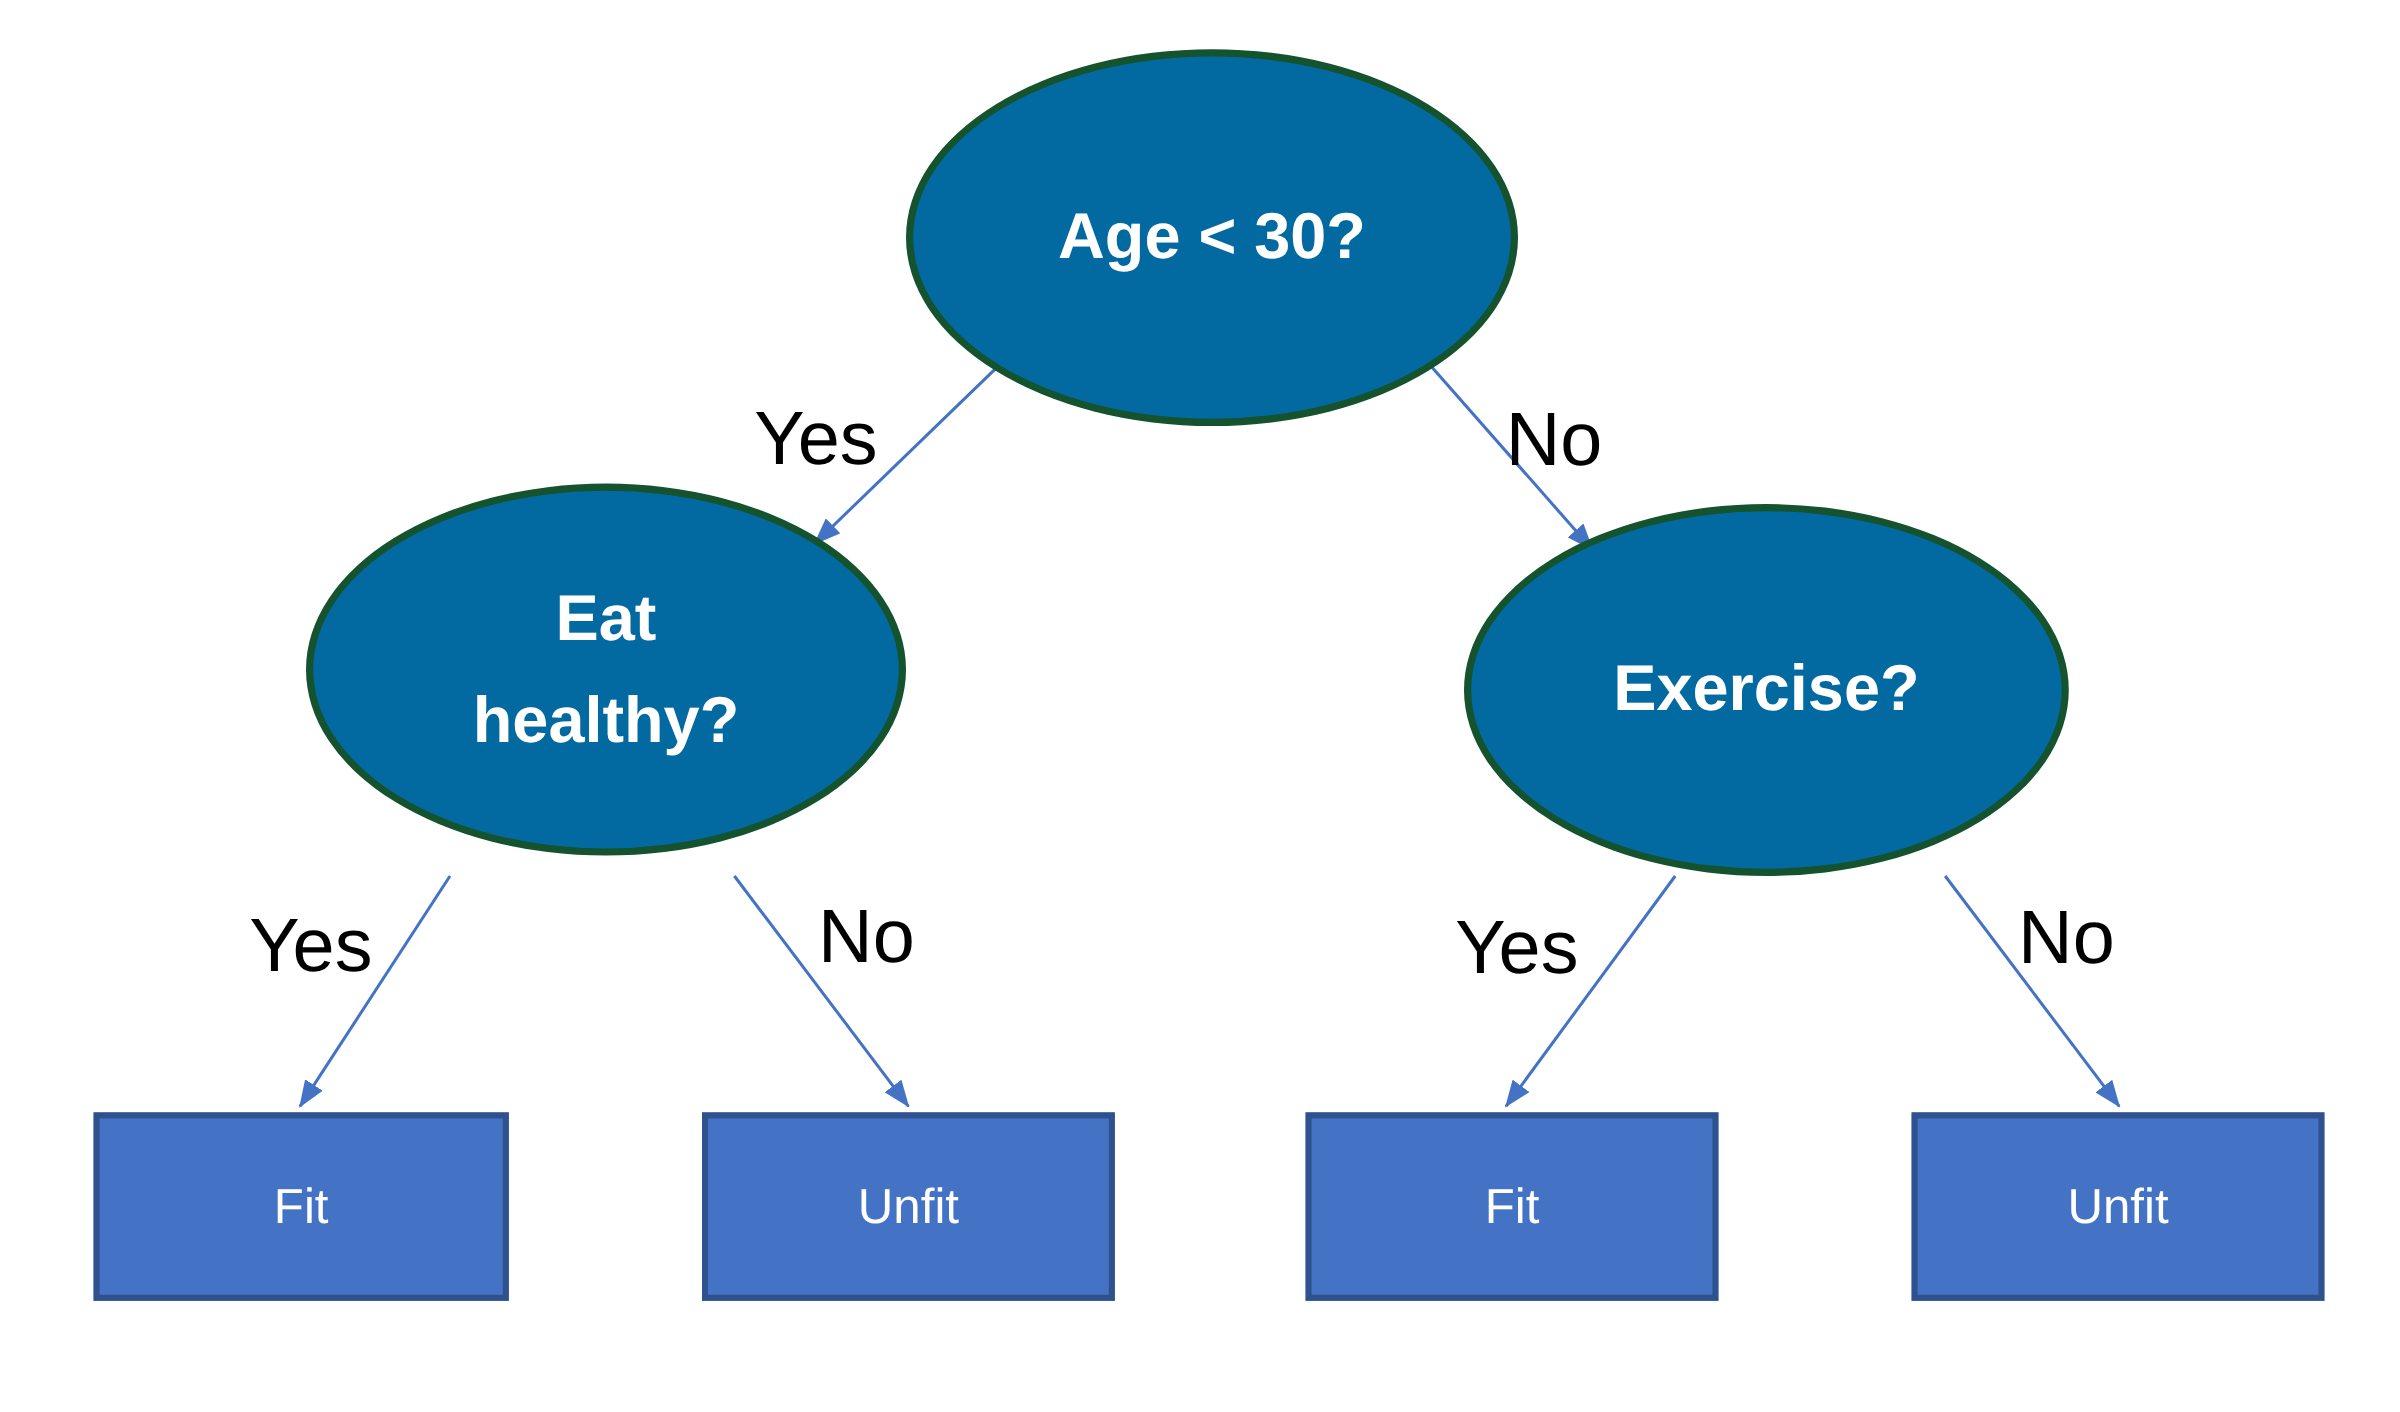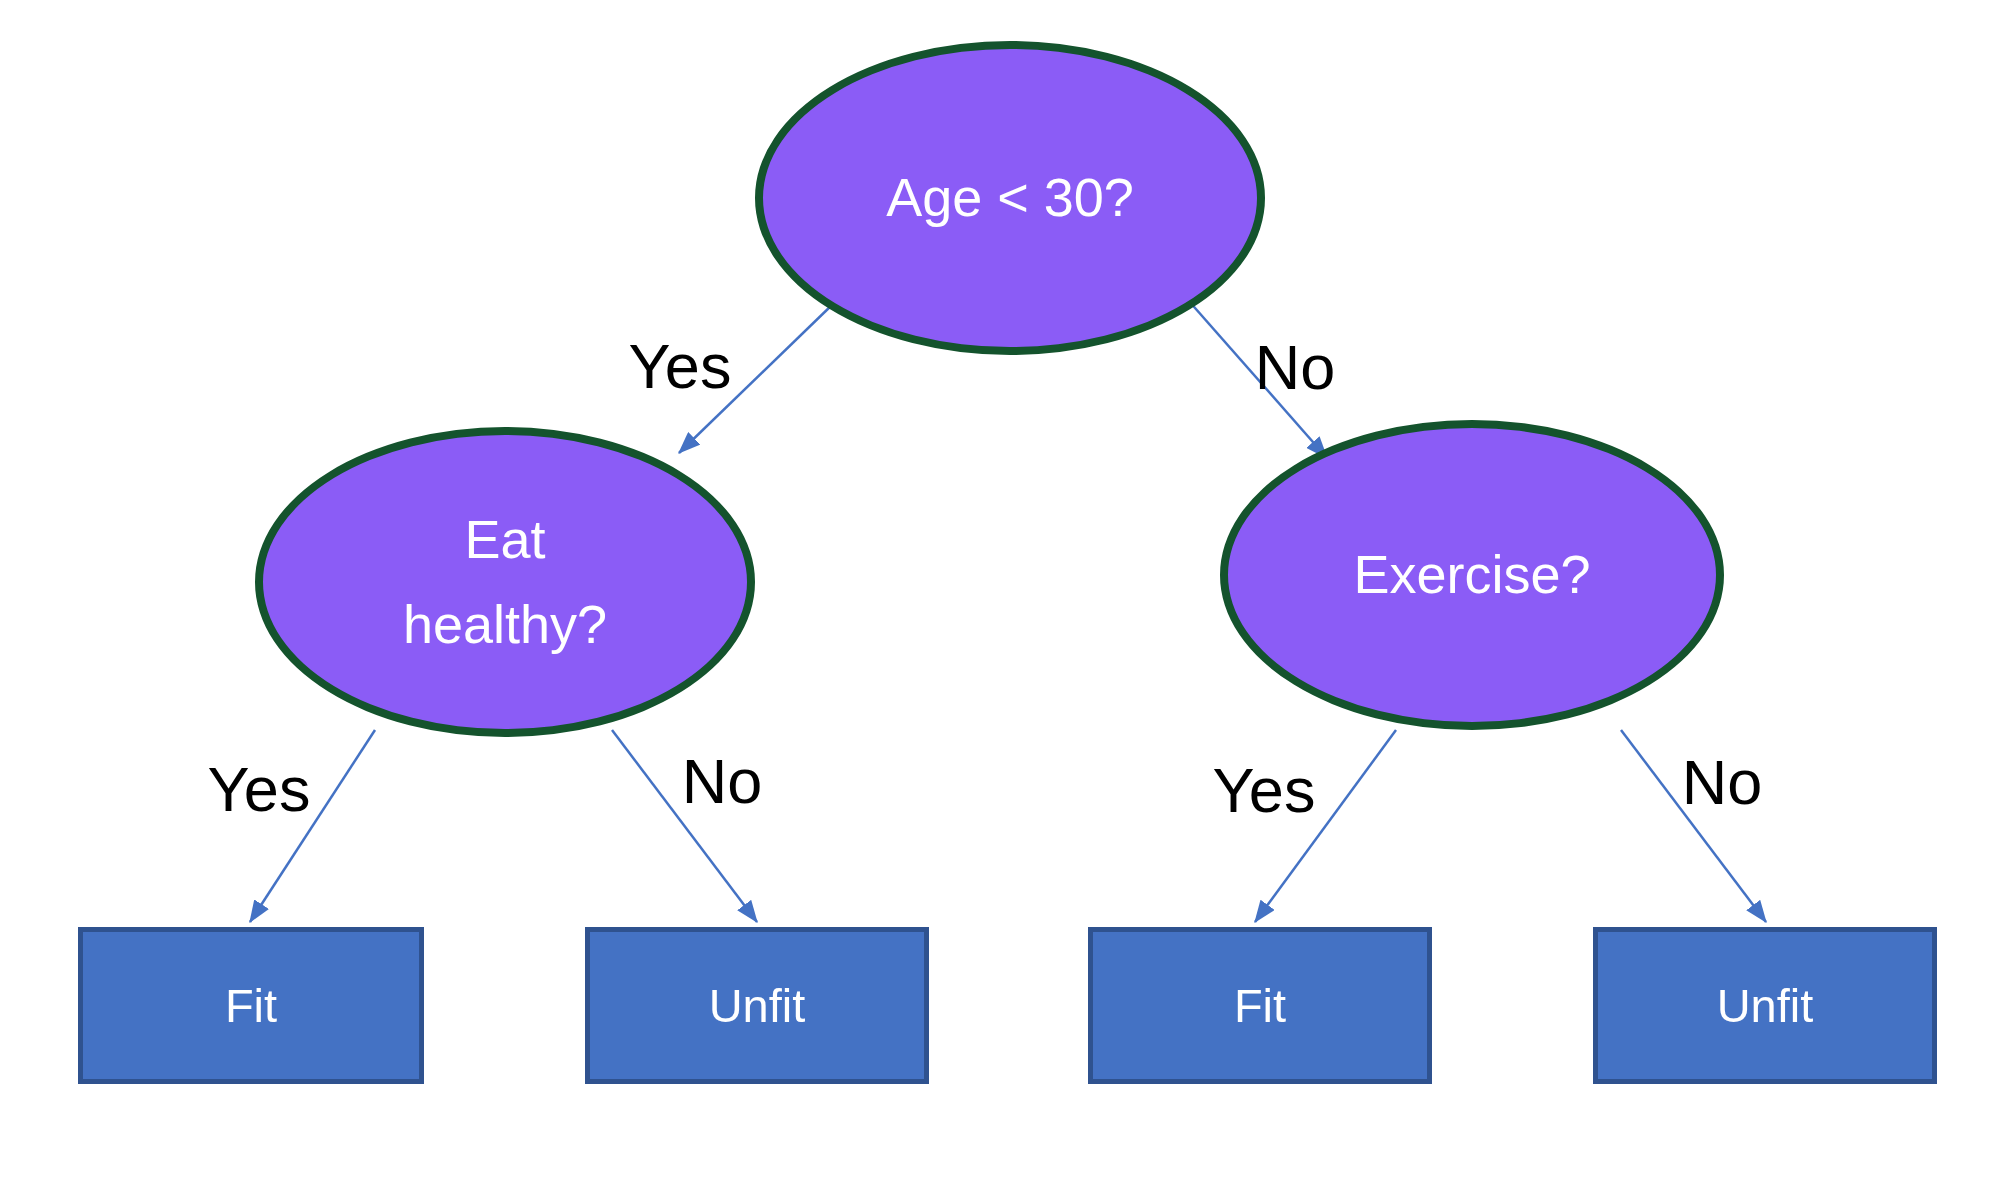--- a/index.html
+++ b/index.html
@@ -21,27 +21,28 @@
     width: 2000px;
     height: 1177px;
   }
   .edge-line {
     stroke: #4472C4;
     stroke-width: 2.5;
     fill: none;
   }
   .node-ellipse {
     position: absolute;
-    background: #8b5cf6;
-    border: 8px solid #14532d;
+    background: #0369a1;
+    border: 6px solid #14532d;
     border-radius: 50%;
     box-sizing: border-box;
     display: flex;
     align-items: center;
     justify-content: center;
+    font-weight: bold;
   }
   .node-ellipse .node-label {
     color: #ffffff;
     font-size: 54px;
     line-height: 1.58;
     text-align: center;
     max-width: 300px;
   }
   .node-ellipse.wide .node-label {
     max-width: 440px;
@@ -53,21 +54,21 @@
     height: 157px;
     background: #4472C4;
     border: 5px solid #2F528F;
     box-sizing: border-box;
     display: flex;
     align-items: center;
     justify-content: center;
   }
   .leaf-box .leaf-label {
     color: #ffffff;
-    font-size: 47px;
+    font-size: 41px;
     text-align: center;
   }
   .edge-label {
     position: absolute;
     transform: translate(-50%, -50%);
     color: #000000;
     font-size: 63px;
     line-height: 1;
     white-space: nowrap;
   }
@@ -88,21 +89,21 @@
     <line class="edge-line" x1="375" y1="730" x2="250" y2="922" marker-end="url(#arrowhead)"></line>
     <line class="edge-line" x1="612" y1="730" x2="757" y2="922" marker-end="url(#arrowhead)"></line>
     <line class="edge-line" x1="1396" y1="730" x2="1255" y2="922" marker-end="url(#arrowhead)"></line>
     <line class="edge-line" x1="1621" y1="730" x2="1766" y2="922" marker-end="url(#arrowhead)"></line>
   </svg>
 
   <div class="node-ellipse wide" style="left:755px; top:41px; width:510px; height:314px;">
     <div class="node-label">Age &lt; 30?</div>
   </div>
 
-  <div class="node-ellipse" style="left:255px; top:427px; width:500px; height:310px;">
+  <div class="node-ellipse" style="left:255px; top:403px; width:500px; height:310px;">
     <div class="node-label">Eat healthy?</div>
   </div>
 
   <div class="node-ellipse wide" style="left:1220px; top:420px; width:504px; height:310px;">
     <div class="node-label">Exercise?</div>
   </div>
 
   <div class="leaf-box" style="left:78px; width:346px;">
     <div class="leaf-label">Fit</div>
   </div>

